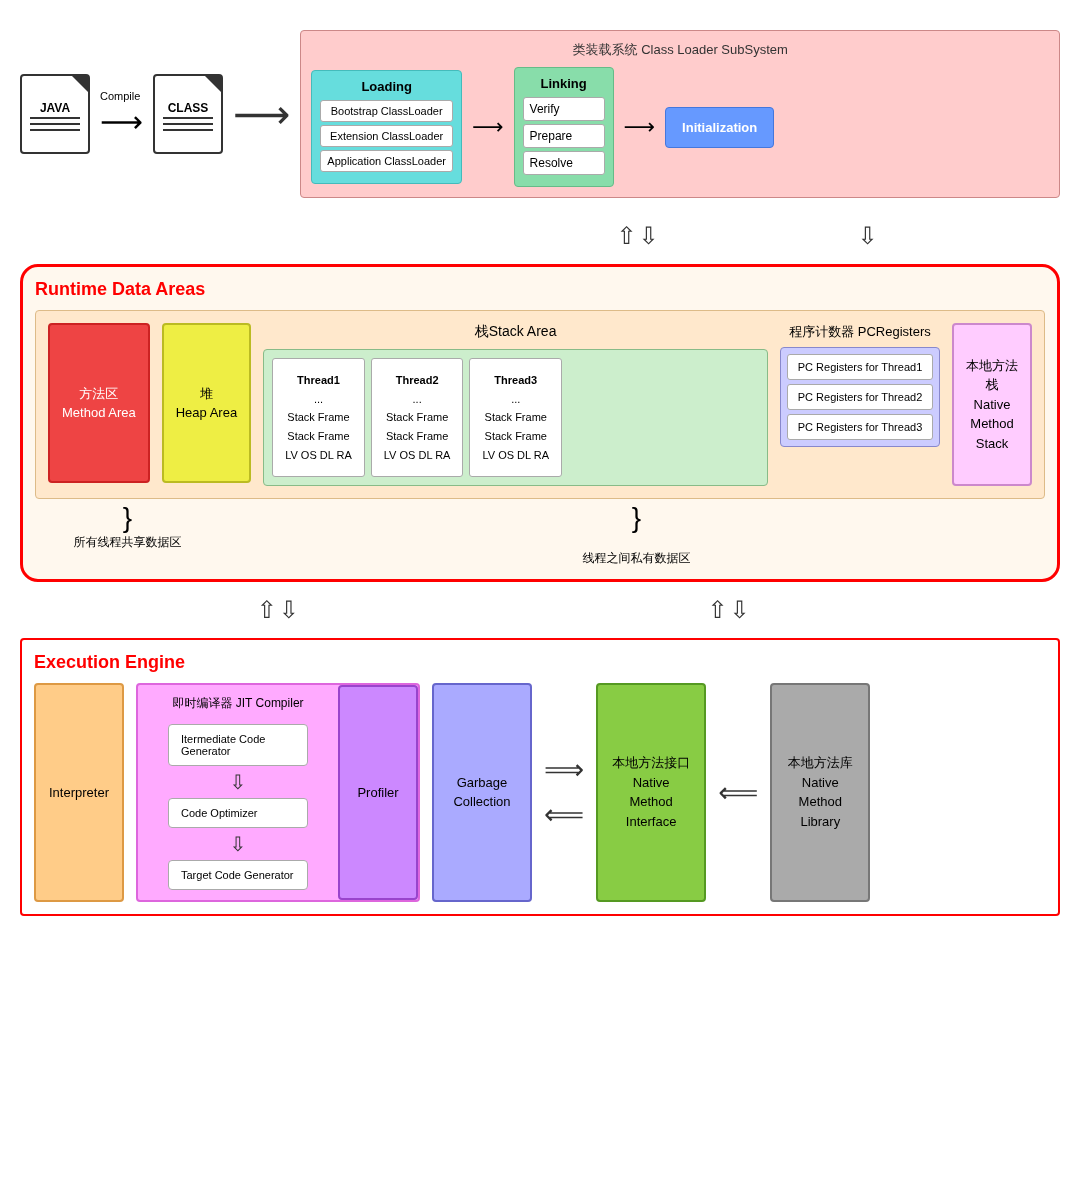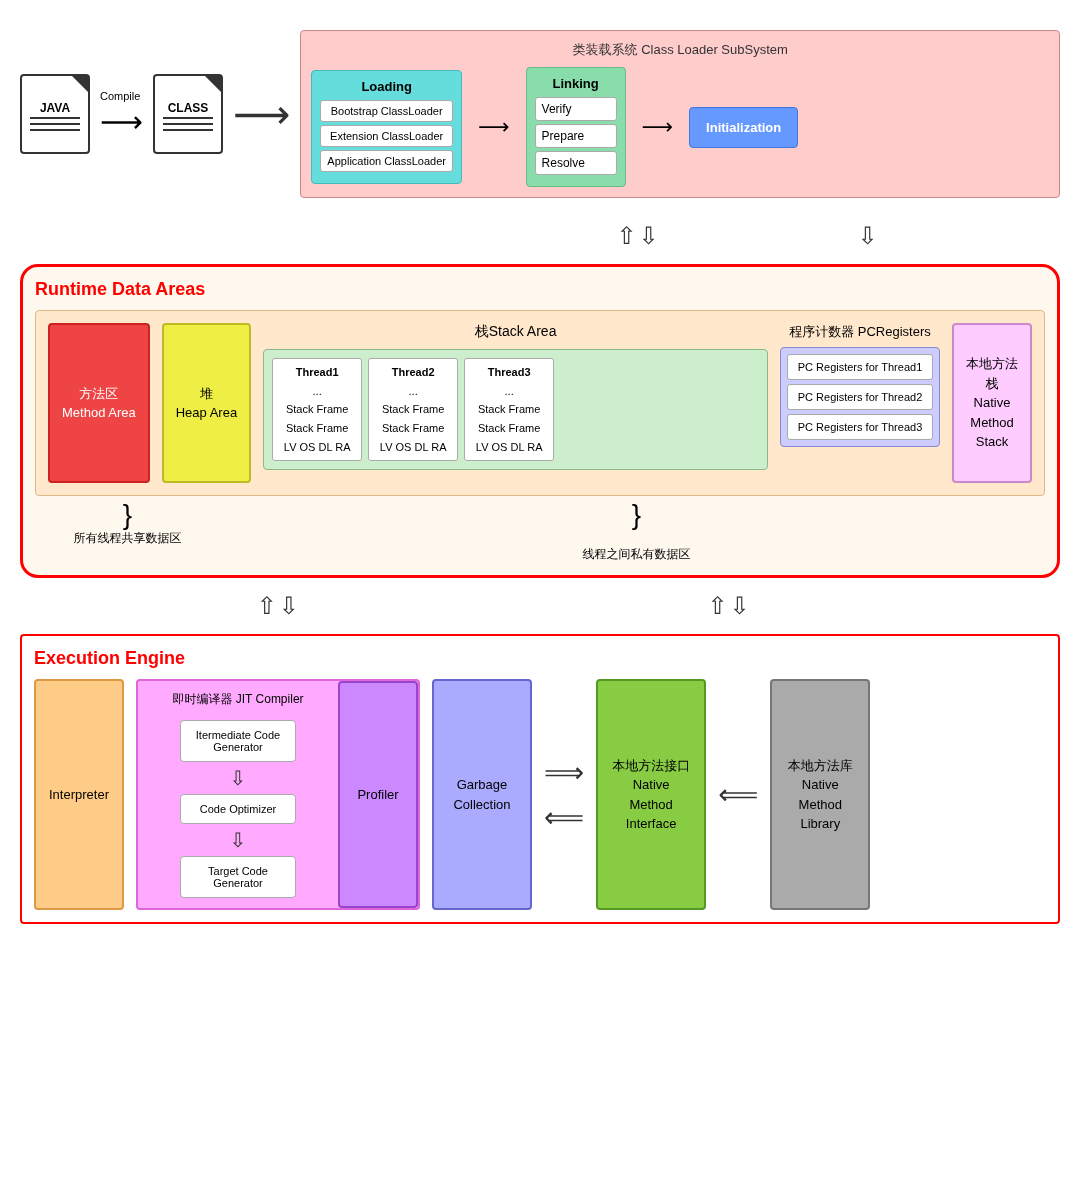--- a/index.html
+++ b/index.html
@@ -77,21 +77,21 @@
     }
     .class-loader-title {
       text-align: center;
       font-size: 13px;
       margin-bottom: 8px;
       color: #333;
     }
     .class-loader-inner {
       display: flex;
       align-items: center;
-      gap: 16px;
+      gap: 10px;
     }
     .loading-box {
       background: #66dddd;
       border: 1px solid #44bbbb;
       border-radius: 4px;
       padding: 8px;
       min-width: 120px;
     }
     .loading-title {
       text-align: center;
@@ -208,21 +208,21 @@
       border: 1px solid #88bb88;
       border-radius: 4px;
       padding: 8px;
       display: flex;
       gap: 6px;
     }
     .thread-col {
       background: #fff;
       border: 1px solid #aaa;
       border-radius: 3px;
-      padding: 4px;
+      padding: 12px;
       min-width: 90px;
       text-align: center;
       font-size: 11px;
       line-height: 1.7;
     }
 
     .pc-registers-container {
       min-width: 160px;
     }
     .pc-title {
@@ -303,24 +303,24 @@
     .jit-steps {
       display: flex;
       flex-direction: column;
       gap: 4px;
       align-items: center;
     }
     .jit-step {
       background: #fff;
       border: 1px solid #aaa;
       border-radius: 4px;
-      text-align: center;
+      text-align: left;
       padding: 8px 12px;
       font-size: 11px;
-      width: 116px;
+      width: 140px;
     }
     .jit-arrow {
       font-size: 20px;
       color: #333;
     }
 
     .profiler-box {
       background: #cc88ff;
       border: 2px solid #9944cc;
       border-radius: 4px;

